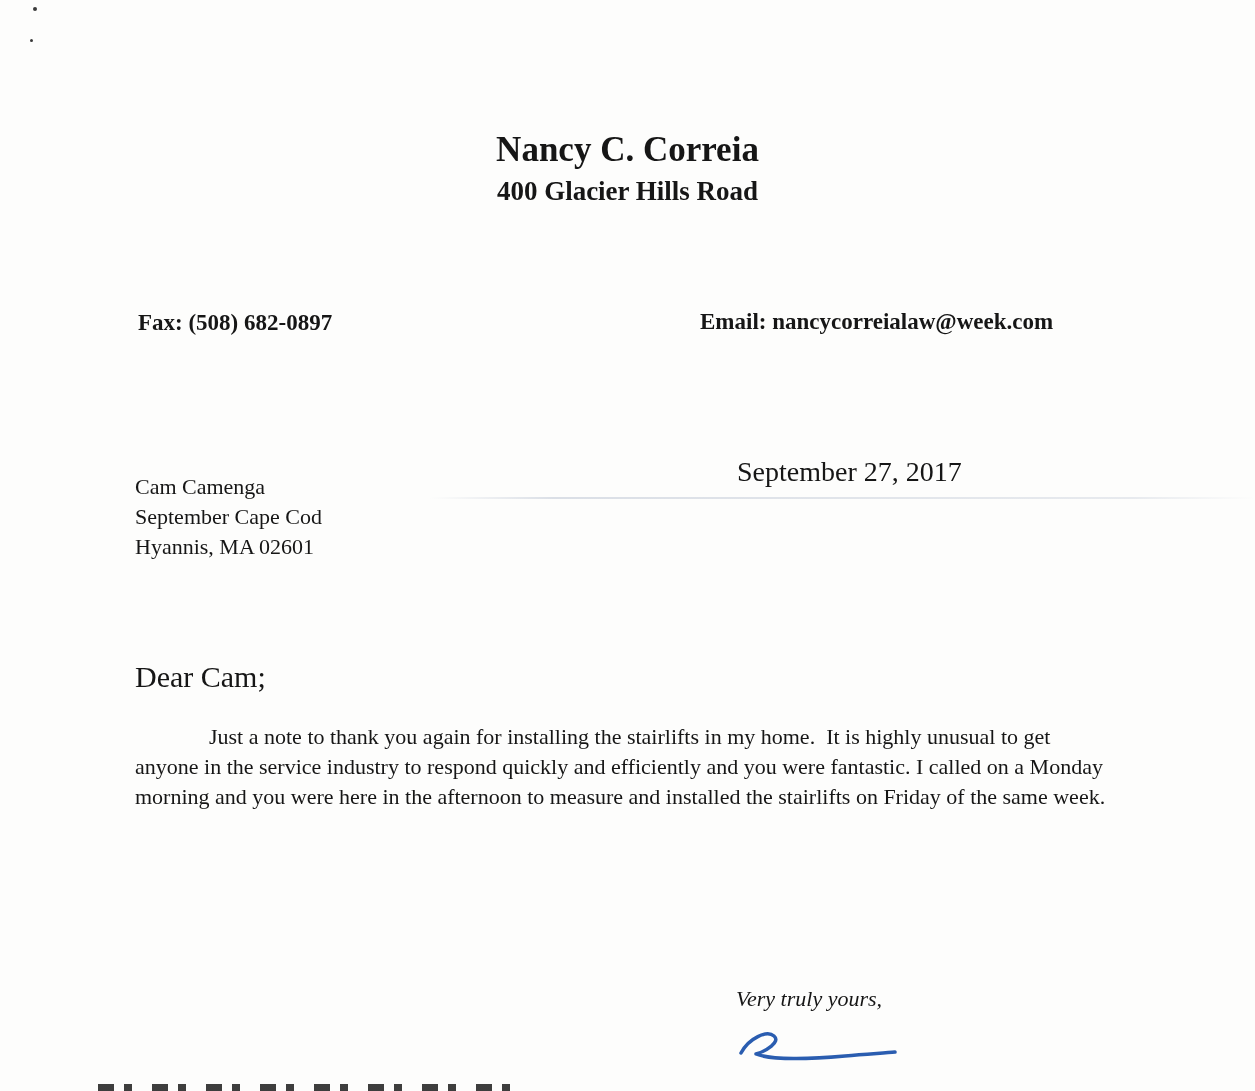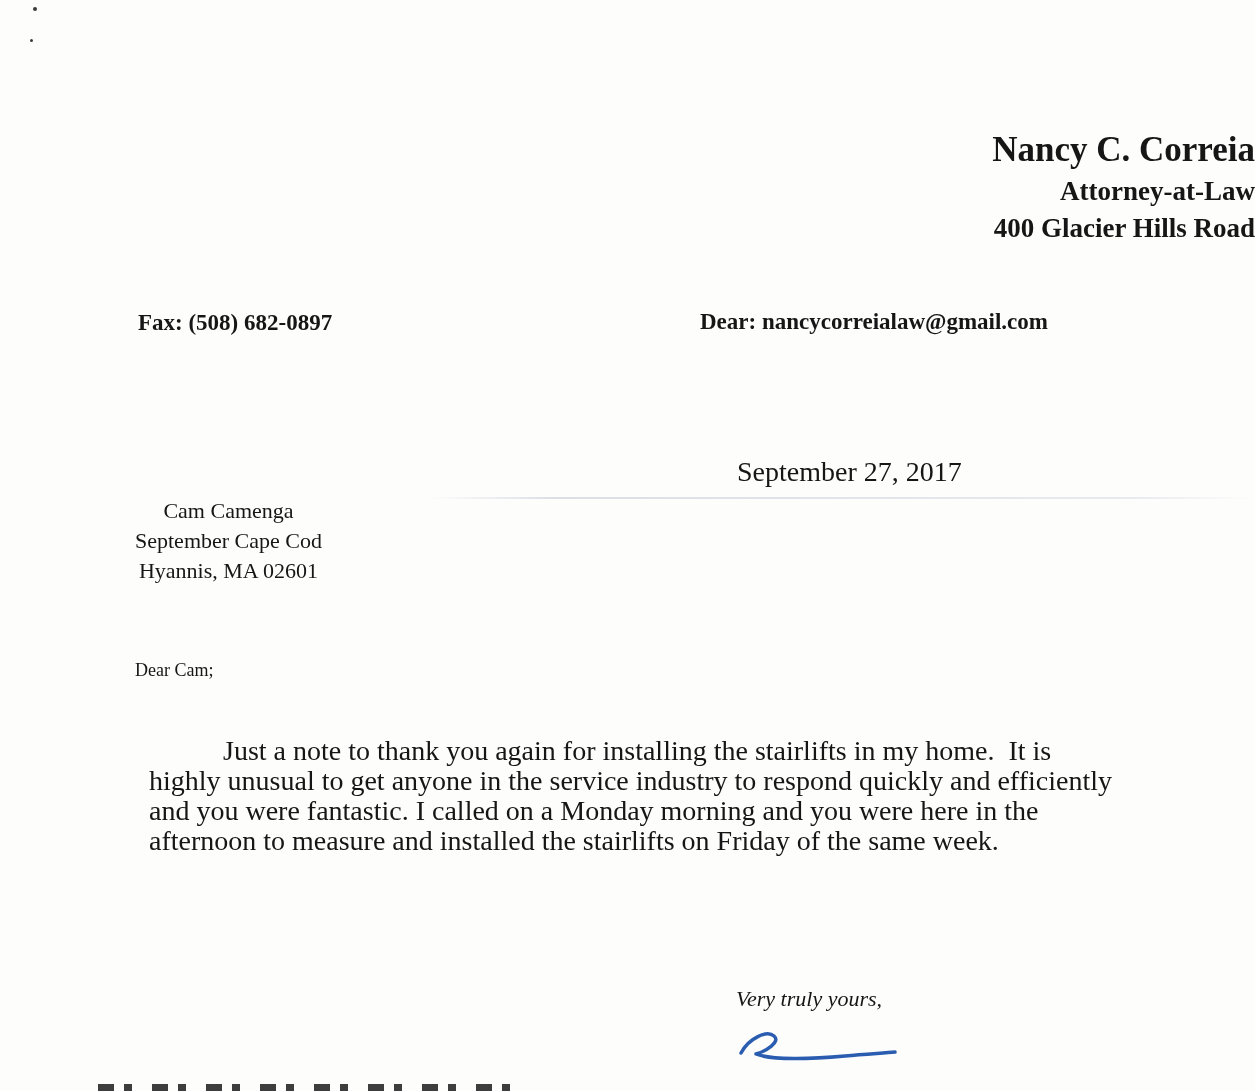--- a/index.html
+++ b/index.html
@@ -12,21 +12,21 @@
     font-family: "Liberation Serif", serif;
     color: #161616;
   }
 
   
   .letterhead {
     position: absolute;
     top: 130px;
     left: 0;
     width: 100%;
-    text-align: right;
+    text-align: center;
     font-weight: bold;
   }
   .lh-name  { font-size: 35px; line-height: 40px; margin-bottom: 3px; }
   .lh-line  { font-size: 27px; line-height: 37px; }
 
   
   .contact-left {
     position: absolute;
     top: 306px;
     left: 138px;
@@ -44,40 +44,39 @@
 
   
   .date {
     position: absolute;
     top: 456px;
     left: 737px;
     font-size: 28px;
   }
   .recipient {
     position: absolute;
-    top: 496px;
+    top: 472px;
     left: 135px;
     font-size: 22px;
     line-height: 30px;
-    text-align: center;
   }
   .salutation {
     position: absolute;
     top: 660px;
     left: 135px;
-    font-size: 18px;
+    font-size: 30px;
   }
   .para {
     position: absolute;
     left: 135px;
     width: 980px;
-    font-size: 28px;
+    font-size: 22px;
     line-height: 30px;
     text-indent: 74px;
-    margin: 14px;
+    margin: 0;
     white-space: pre-wrap;
   }
   .para-1 { top: 722px; }
   .para-2 { top: 869px; }
   .closing {
     position: absolute;
     top: 986px;
     left: 736px;
     font-size: 22px;
     font-style: italic;
@@ -124,28 +123,27 @@
   .speck-1 { top: 7px;  left: 33px; width: 4px; height: 4px; }
   .speck-2 { top: 39px; left: 30px; width: 3px; height: 3px; }
 </style>
 </head>
 <body>
 
 <div class="page">
 
   <header class="letterhead">
     <div class="lh-name">Nancy C. Correia</div>
-    <div class="lh-line">Attorney-at-Law</div>
     <div class="lh-line">400 Glacier Hills Road</div>
   </header>
 
   <div class="contact-left">
     <div>Fax: (508) 682-0897</div>
   </div>
-  <div class="contact-right">Dear: nancycorreialaw@gmail.com</div>
+  <div class="contact-right">Email: nancycorreialaw@week.com</div>
 
   <div class="date">September 27, 2017</div>
 
   <div class="recipient">
     <div>Cam Camenga</div>
     <div>September Cape Cod</div>
     <div>Hyannis, MA 02601</div>
   </div>
 
   <div class="salutation">Dear Cam;</div>

